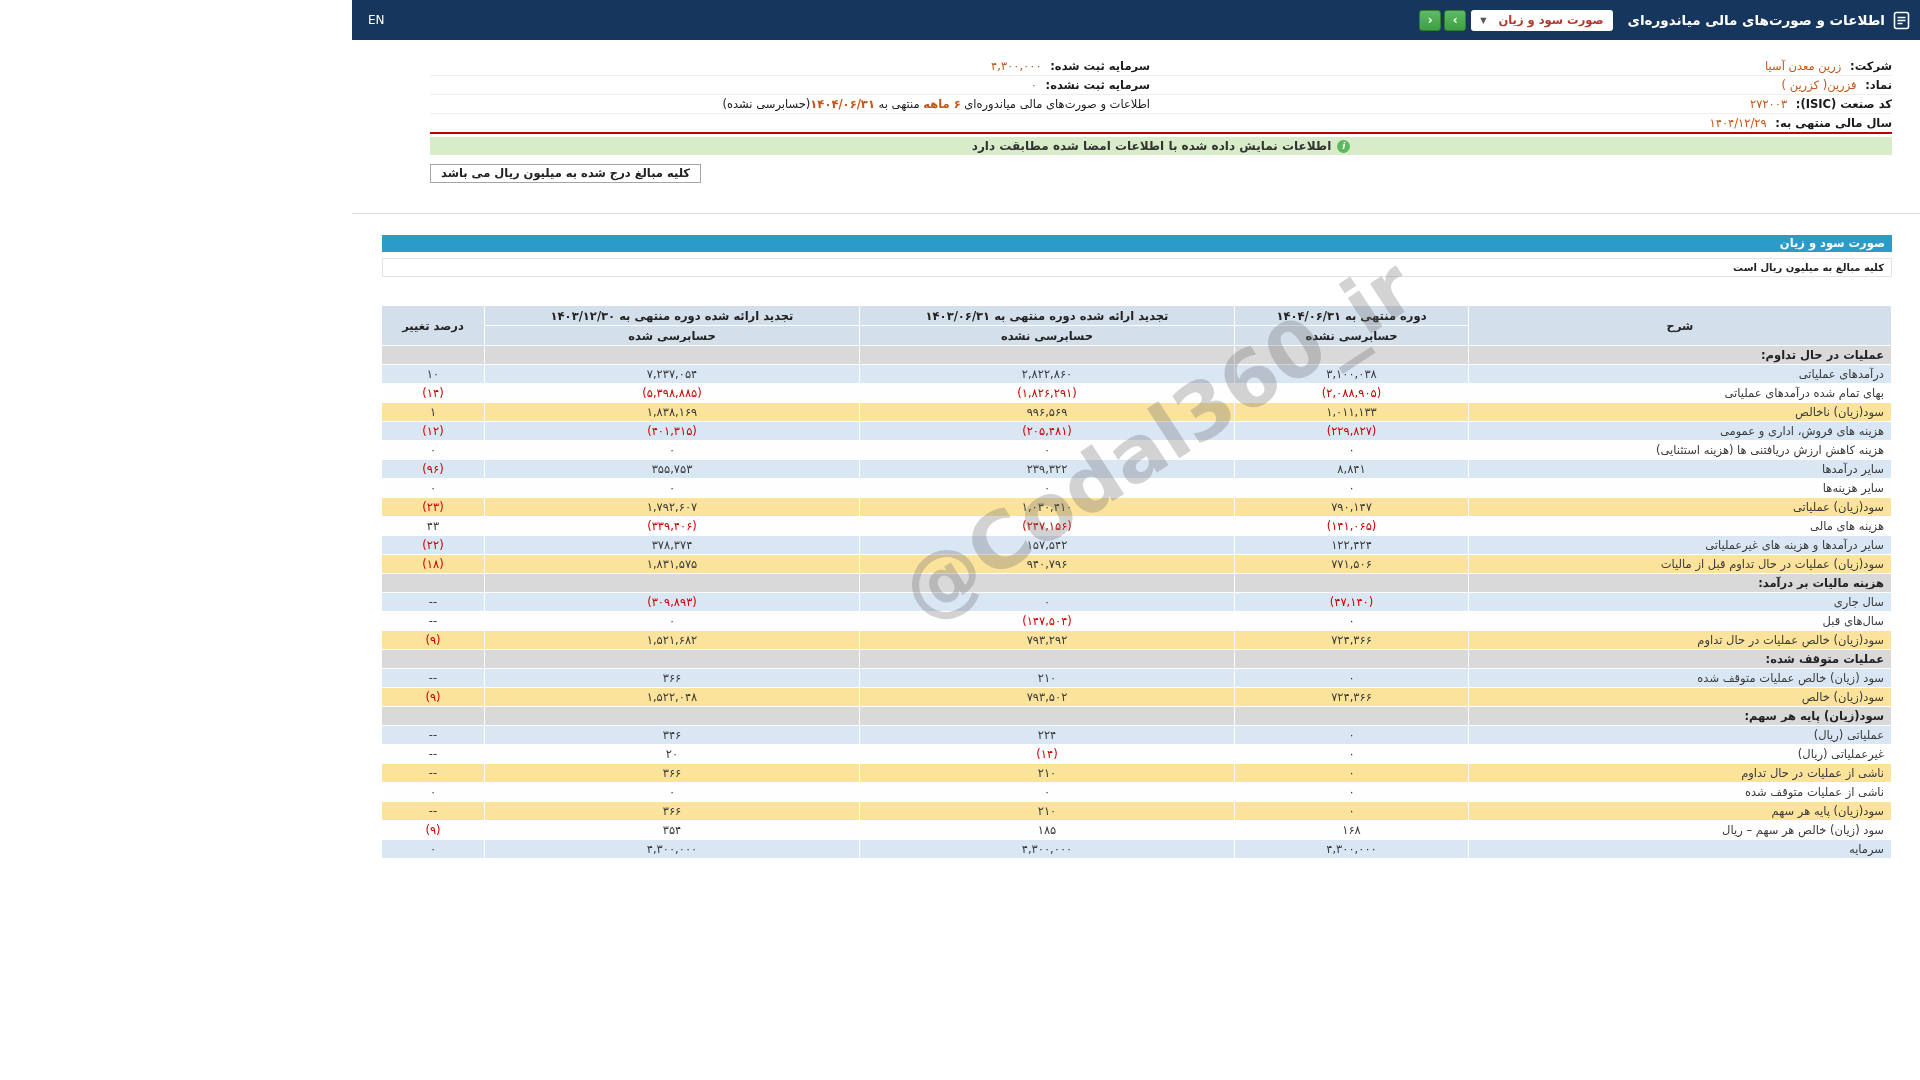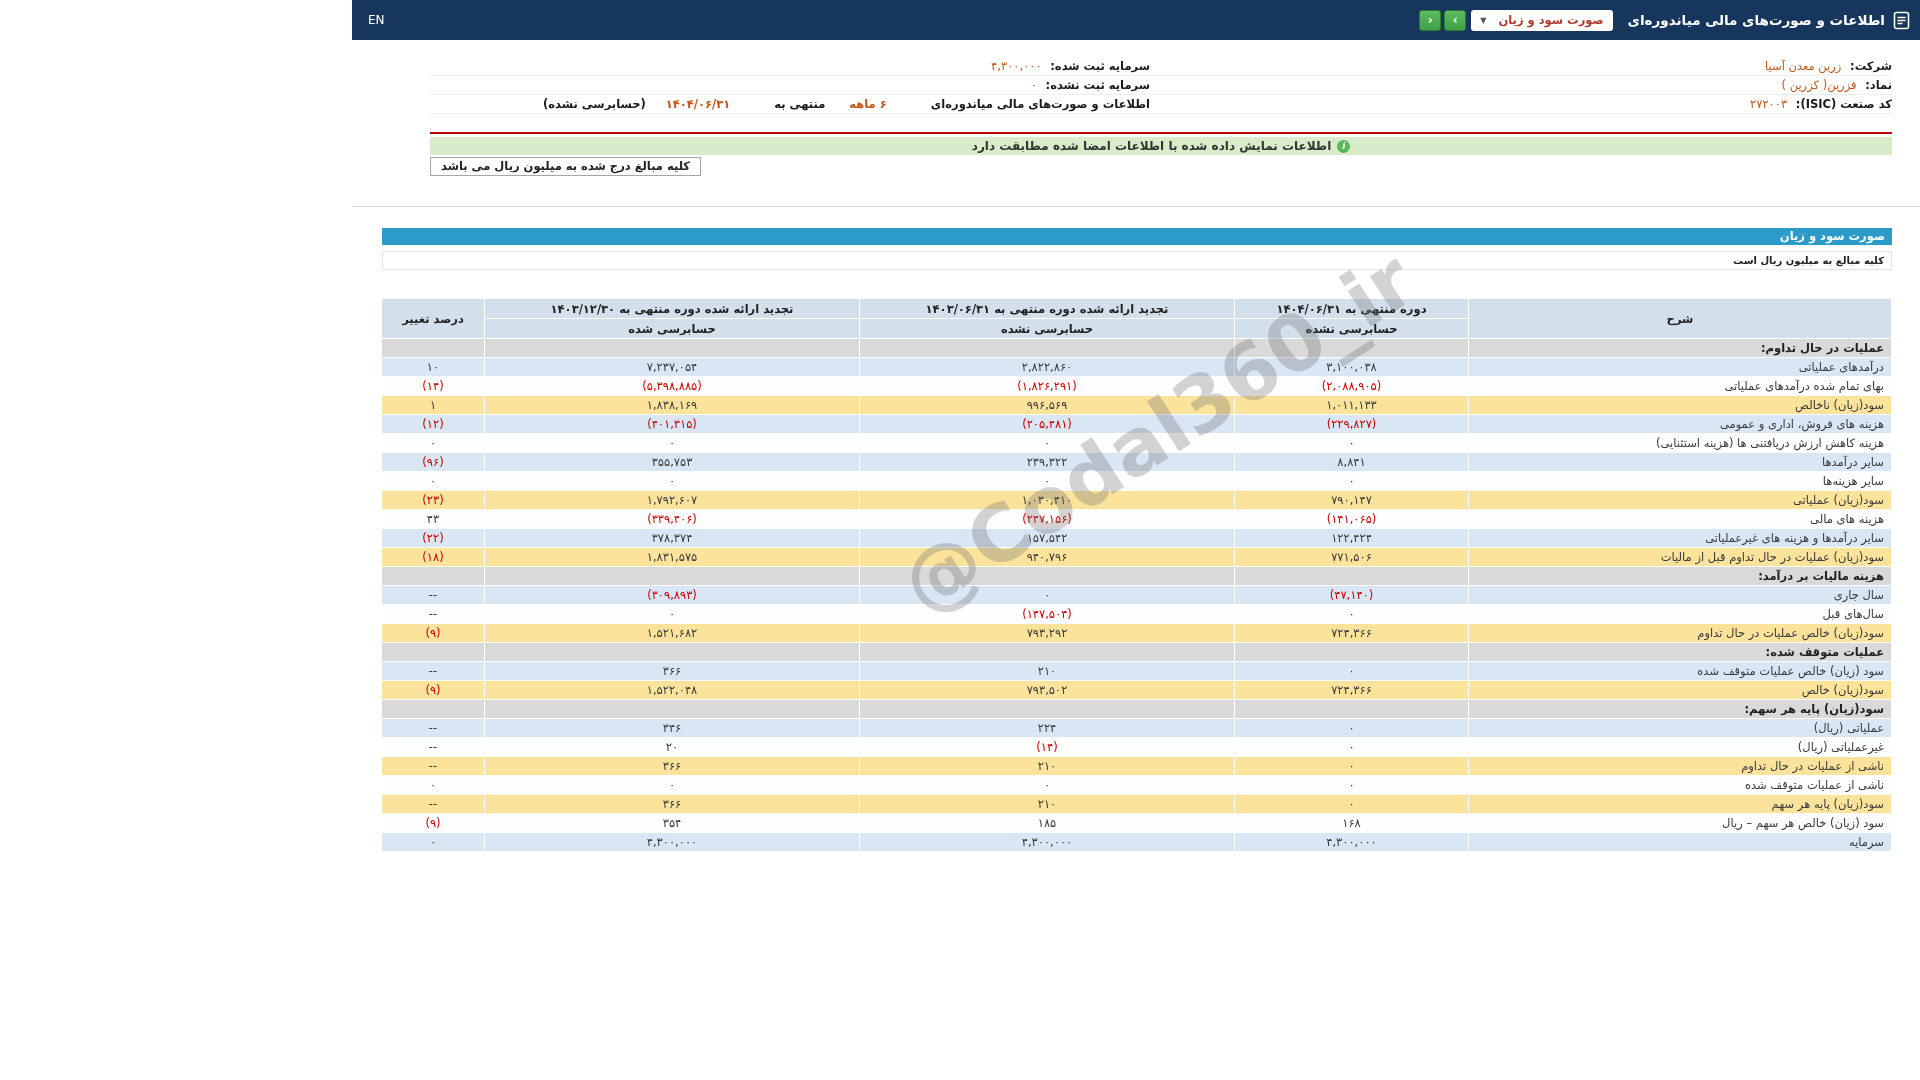--- a/index.html
+++ b/index.html
@@ -54,22 +54,22 @@
   .lang { color: #fff; font-size: 12px; cursor: pointer; text-decoration: none; text-align: right; }
 
   
   .company { margin: 16px 28px 0 78px; border-bottom: 2px solid #c00000; }
   .c-row { display: flex; align-items: center; height: 19px; font-size: 11.5px; }
   .c-row + .c-row { border-top: 1px solid #eeeeee; }
   .c-cell-r { width: 742px; white-space: nowrap; }
   .c-cell-l { flex: 1; white-space: nowrap; }
   .c-label { font-weight: bold; color: #1a1a1a; }
   .c-value { color: #c35617; margin-right: 5px; }
-  .c-plain { color: #1a1a1a; font-weight: bold; margin-left: 40px; }
-  .c-hl { color: #c35617; font-weight: bold; padding-left: 20px; }
+  .c-plain { color: #1a1a1a; font-weight: normal; }
+  .c-hl { color: #c35617; font-weight: bold; }
 
   
   .banner {
     margin: 3px 28px 0 78px;
     height: 18px;
     background: #d8ecca;
     display: flex;
     align-items: center;
     justify-content: center;
     gap: 6px;
@@ -85,21 +85,21 @@
     font-size: 9px;
     font-weight: bold;
     font-style: italic;
     display: flex;
     align-items: center;
     justify-content: center;
     flex: 0 0 13px;
   }
 
   
-  .note-row { margin: 2px 28px 0 78px; display: flex; justify-content: flex-end; }
+  .note-row { margin: 9px 28px 0 78px; display: flex; justify-content: flex-end; }
   .note-box {
     border: 1px solid #a6a6a6;
     background: #fff;
     padding: 1px 10px 2px;
     font-size: 11.5px;
     font-weight: bold;
     color: #222;
     white-space: nowrap;
   }
 
@@ -228,20 +228,24 @@
     <div class="c-row">
       <div class="c-cell-r">
         <span class="c-label">کد صنعت (ISIC):</span>
         <span class="c-value">۲۷۲۰۰۳</span>
       </div>
       <div class="c-cell-l">
         <span class="c-plain">اطلاعات و صورت‌های مالی میاندوره‌ای </span><span class="c-hl">۶ ماهه</span><span class="c-plain"> منتهی به </span><span class="c-hl">۱۴۰۴/۰۶/۳۱</span><span class="c-plain">(حسابرسی نشده)</span>
       </div>
     </div>
     <div class="c-row">
+      <div class="c-cell-r">
+        <span class="c-label">سال مالی منتهی به:</span>
+        <span class="c-value">۱۴۰۴/۱۲/۲۹</span>
+      </div>
     </div>
   </div>
 
   <div class="banner">
     <span class="info-icon">i</span>
     <span>اطلاعات نمایش داده شده با اطلاعات امضا شده مطابقت دارد</span>
   </div>
 
   <div class="note-row">
     <div class="note-box">کلیه مبالغ درج شده به میلیون ریال می باشد</div>

